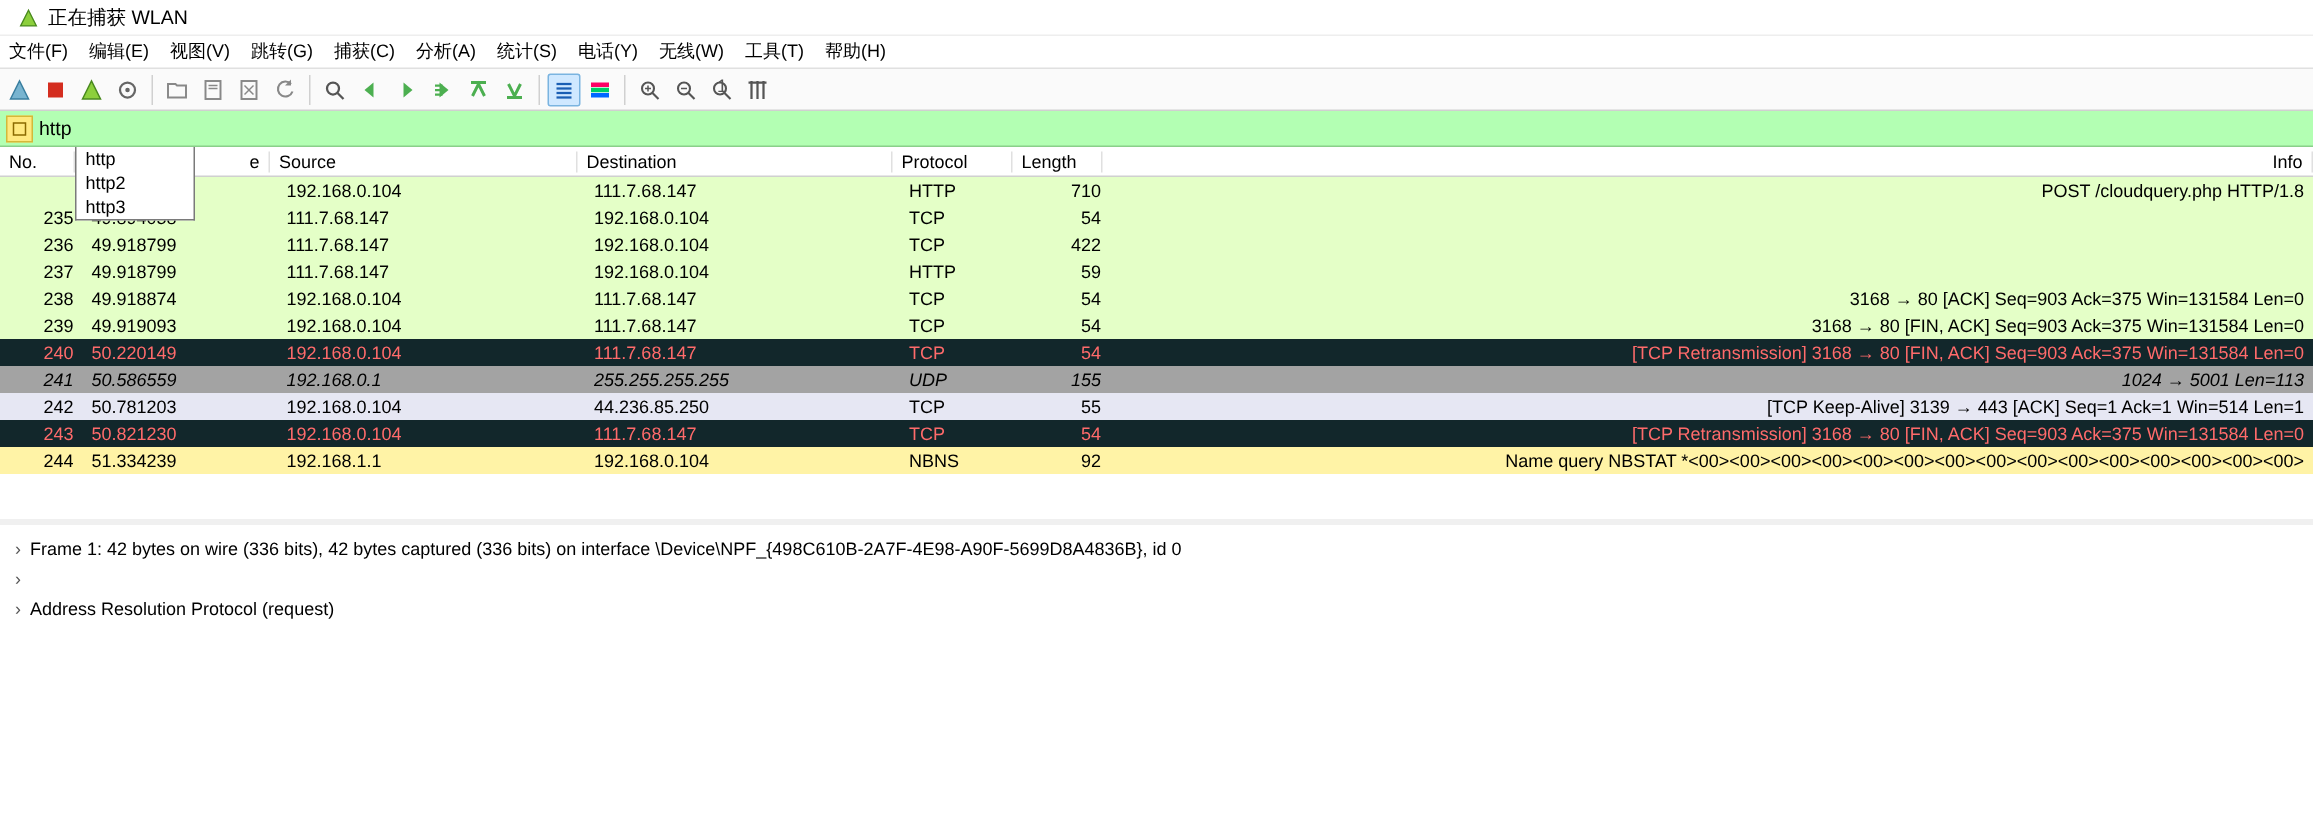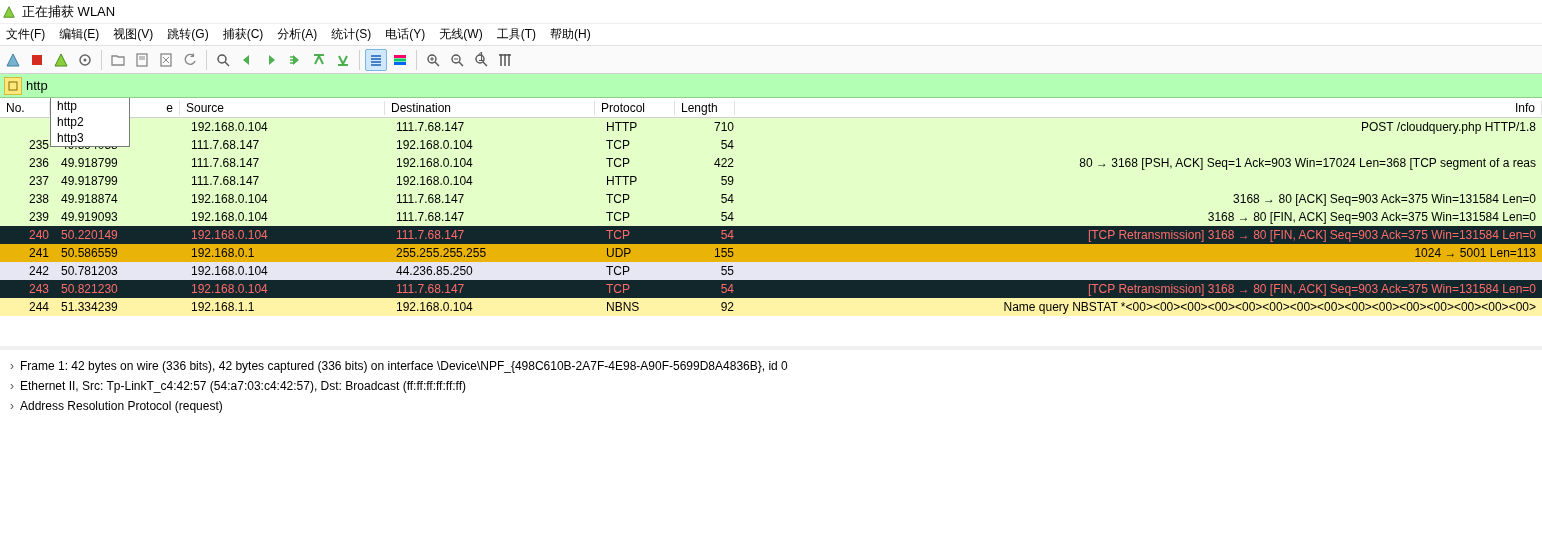--- a/index.html
+++ b/index.html
@@ -1,17 +1,17 @@
 <!DOCTYPE html>
 <html><head>
 <meta charset="utf-8">
 <style>
   * { margin:0; padding:0; box-sizing:border-box; font-family: "Microsoft YaHei", "Segoe UI", sans-serif; font-size:12px; }
   body { background:#fff; overflow:hidden; }
-  .titlebar { display:flex; align-items:center; height:24px; padding:0 2px; gap:6px; border-bottom:1px solid #eee; }
+  .titlebar { display:flex; align-items:center; height:24px; padding:0 12px; gap:6px; border-bottom:1px solid #eee; }
   .titlebar-icon svg { width:14px; height:14px; display:block; }
   .titlebar-text { font-size:13px; }
   .menubar { display:flex; align-items:center; height:22px; padding:0 6px; gap:14px; border-bottom:1px solid #e0e0e0; }
   .menubar span { cursor:default; }
   .toolbar { display:flex; align-items:center; height:28px; padding:0 2px; gap:2px; background:#fafafa; border-bottom:1px solid #d0d0d0; }
   .tbtn { width:22px; height:22px; display:flex; align-items:center; justify-content:center; border:1px solid transparent; border-radius:2px; cursor:pointer; }
   .tbtn svg { width:16px; height:16px; display:block; }
   .tsep { width:1px; height:20px; background:#d0d0d0; margin:0 3px; }
   .filterbar { display:flex; align-items:center; height:24px; background:#b3ffb3; border-bottom:1px solid #8ad08a; position:relative; }
   .filter-icon { width:18px; height:18px; margin:0 4px; background:#ffe97f; border:1px solid #d4b83a; display:flex; align-items:center; justify-content:center; }
@@ -19,21 +19,21 @@
   .filter-input { flex:1; background:transparent; border:none; outline:none; height:100%; font-family:"Microsoft YaHei", sans-serif; font-size:13px; caret-color:#000; padding:0; }
   .autocomplete { position:absolute; top:24px; left:50px; width:80px; background:#fff; border:1px solid #7a7a7a; border-top:none; z-index:10; }
   .autocomplete div { padding:1px 6px; font-size:12px; cursor:default; }
   .packet-header { display:flex; align-items:center; height:20px; background:#fff; border-bottom:1px solid #d0d0d0; font-size:12px; }
   .packet-header .col { border-right:1px solid #e0e0e0; padding:0 6px; white-space:nowrap; overflow:hidden; }
   .packet-list { font-family:"Consolas","Monaco",monospace; font-size:13px; }
   .row { display:flex; height:18px; align-items:center; white-space:nowrap; }
   .row .col { padding:0 6px; overflow:hidden; }
   .row-http { background:#e4ffc7; }
   .row-tcpdark { background:#12272b; color:#ff6b6b; }
-  .row-udp   { background:#eab308; }
+  .row-udp   { background:#a3a3a3;font-style:italic; }
   .row-tcp2  { background:#e6e7f3; }
   .row-nbns  { background:#fff3a6; }
   .c-no   { width:55px;  text-align:right; }
   .c-time { width:130px; }
   .c-src  { width:205px; }
   .c-dst  { width:210px; }
   .c-proto{ width:80px;  }
   .c-len  { width:60px;  text-align:right; }
   .c-info { flex:1; padding-left:4px !important;text-align:right; }
   .ph-no   { width:50px; text-align:left;}
@@ -243,21 +243,20 @@
       <div class="col c-proto">TCP</div>
       <div class="col c-len">54</div>
     </div>
     <div class="row row-http">
       <div class="col c-no">236</div>
       <div class="col c-time">49.918799</div>
       <div class="col c-src">111.7.68.147</div>
       <div class="col c-dst">192.168.0.104</div>
       <div class="col c-proto">TCP</div>
       <div class="col c-len">422</div>
-      <div class="col c-info">80 → 3168 [PSH, ACK] Seq=1 Ack=903 Win=17024 Len=368 [TCP segment of a reas</div>
     </div>
     <div class="row row-http">
       <div class="col c-no">237</div>
       <div class="col c-time">49.918799</div>
       <div class="col c-src">111.7.68.147</div>
       <div class="col c-dst">192.168.0.104</div>
       <div class="col c-proto">HTTP</div>
       <div class="col c-len">59</div>
     </div>
     <div class="row row-http">
@@ -296,20 +295,21 @@
       <div class="col c-len">155</div>
       <div class="col c-info">1024 → 5001 Len=113</div>
     </div>
     <div class="row row-tcp2">
       <div class="col c-no">242</div>
       <div class="col c-time">50.781203</div>
       <div class="col c-src">192.168.0.104</div>
       <div class="col c-dst">44.236.85.250</div>
       <div class="col c-proto">TCP</div>
       <div class="col c-len">55</div>
+      <div class="col c-info">[TCP Keep-Alive] 3139 → 443 [ACK] Seq=1 Ack=1 Win=514 Len=1</div>
     </div>
     <div class="row row-tcpdark">
       <div class="col c-no">243</div>
       <div class="col c-time">50.821230</div>
       <div class="col c-src">192.168.0.104</div>
       <div class="col c-dst">111.7.68.147</div>
       <div class="col c-proto">TCP</div>
       <div class="col c-len">54</div>
       <div class="col c-info">[TCP Retransmission] 3168 → 80 [FIN, ACK] Seq=903 Ack=375 Win=131584 Len=0</div>
     </div>
@@ -326,19 +326,18 @@
 
 <div style="height:30px"></div>
 
 <div class="details">
   <div class="line">
     <span class="chev">›</span>
     <span>Frame 1: 42 bytes on wire (336 bits), 42 bytes captured (336 bits) on interface \Device\NPF_{498C610B-2A7F-4E98-A90F-5699D8A4836B}, id 0</span>
   </div>
   <div class="line">
     <span class="chev">›</span>
-    <span>Ethernet II, Src: Tp-LinkT_c4:42:57 (54:a7:03:c4:42:57), Dst: Broadcast (ff:ff:ff:ff:ff:ff)</span>
   </div>
   <div class="line">
     <span class="chev">›</span>
     <span>Address Resolution Protocol (request)</span>
   </div>
 </div>
 
 </body></html>

